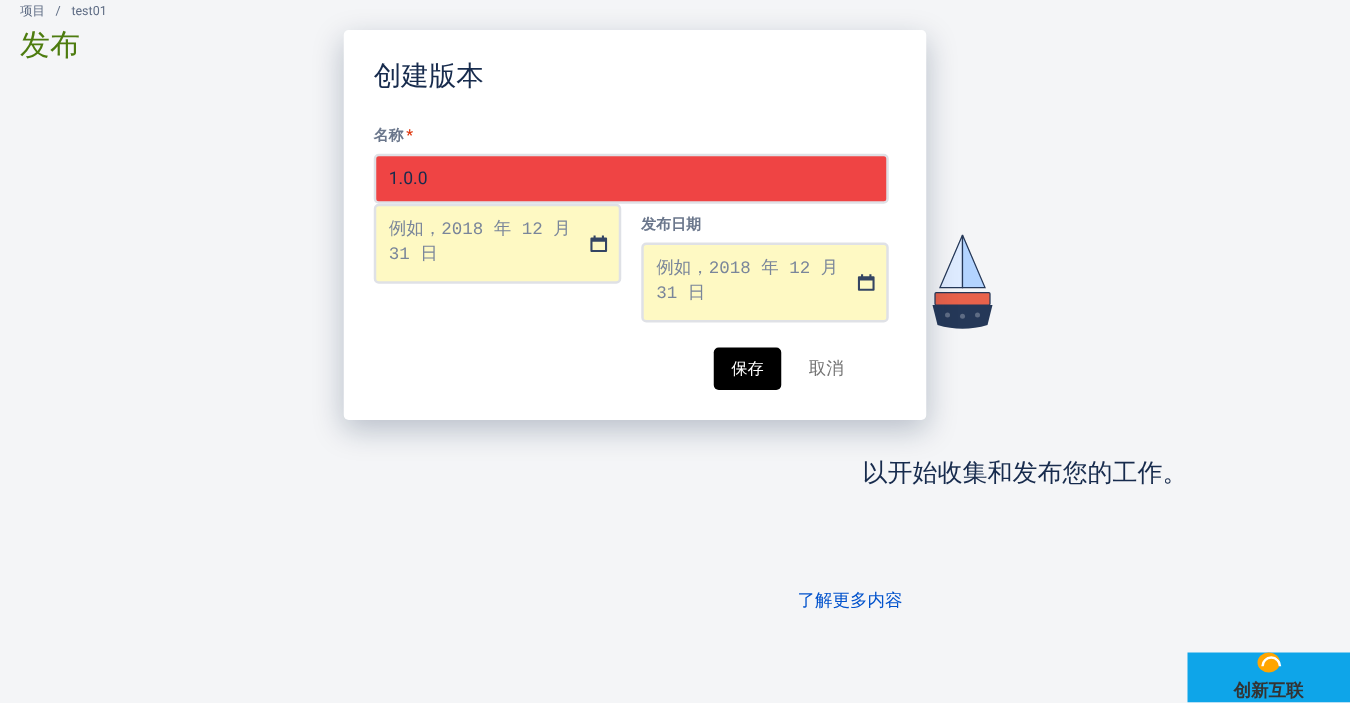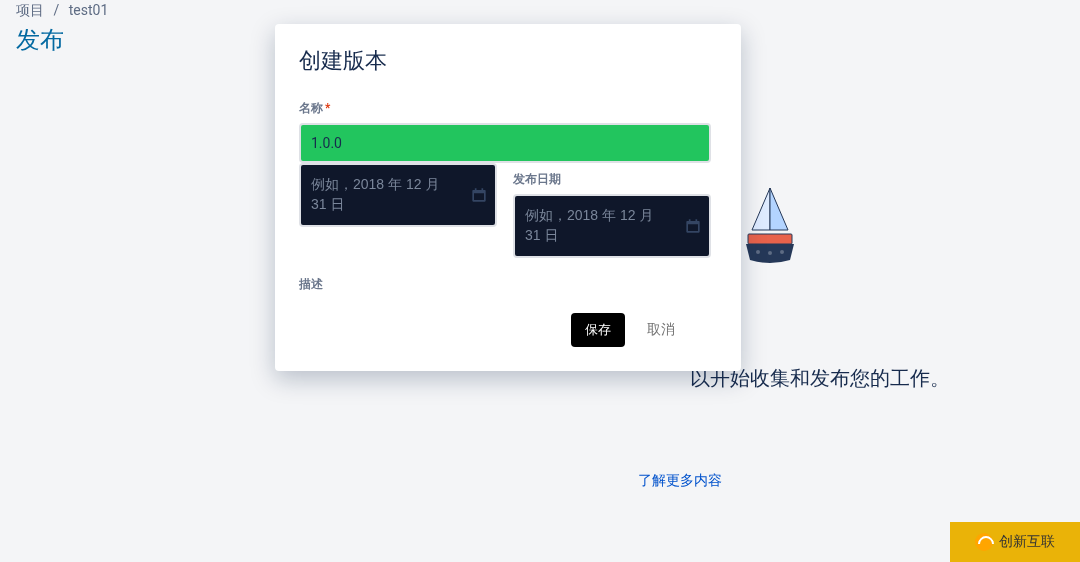--- a/index.html
+++ b/index.html
@@ -11,36 +11,36 @@
       font-family: -apple-system, BlinkMacSystemFont, "Segoe UI", Roboto, "Helvetica Neue", Arial, sans-serif;
       background: #f4f5f7;
       width: 1080px;
       height: 562px;
       overflow: hidden;
       position: relative;
       color: #172b4d;
     }
     .breadcrumb {
       padding: 2px 16px 0;
-      font-size: 14px;
+      font-size: 10px;
       color: #5e6c84;
     }
     .breadcrumb a {
       color: #5e6c84;
       text-decoration: none;
     }
     .breadcrumb .sep {
       margin: 0 6px;
       color: #5e6c84;
     }
     .page-title {
       padding: 4px 16px 0;
       font-size: 24px;
       font-weight: 500;
-      color: #0369a1;
+      color: #4d7c0f;
     }
     .background-content {
       position: absolute;
       right: 130px;
       top: 365px;
       font-size: 20px;
       color: #172b4d;
     }
     .learn-more {
       position: absolute;
@@ -56,28 +56,29 @@
       top: 180px;
       width: 60px;
       height: 90px;
     }
     .watermark {
       position: absolute;
       right: 0;
       bottom: 0;
       width: 130px;
       height: 40px;
-      background: #eab308;
+      background: #0ea5e9;
       display: flex;
       align-items: center;
       justify-content: center;
       font-size: 14px;
-      font-weight: 400;
+      font-weight: 700;
       color: #333;
       gap: 6px;
+      flex-direction: column;
     }
     .watermark-icon {
       width: 18px;
       height: 18px;
       background: #ffa500;
       border-radius: 50%;
       position: relative;
     }
     .watermark-icon::before {
       content: "";
@@ -147,21 +148,21 @@
     }
     .text-input {
       width: 100%;
       height: 40px;
       border: 2px solid #dfe1e6;
       border-radius: 4px;
       padding: 0 10px;
       font-size: 14px;
       font-family: inherit;
       color: #172b4d;
-      background: #22c55e;
+      background: #ef4444;
     }
     .text-input.focused {
       border-color: #4c9aff;
       background: #fff;
     }
     .date-row {
       display: flex;
       gap: 16px;
     }
     .date-col {
@@ -170,23 +171,23 @@
     .date-input-wrap {
       position: relative;
     }
     .date-input {
       width: 100%;
       height: 64px;
       border: 2px solid #dfe1e6;
       border-radius: 4px;
       padding: 4px 38px 4px 10px;
       font-size: 14px;
-      font-family: Liberation Sans, sans-serif;
+      font-family: Liberation Mono, monospace;
       color: #7a869a;
-      background: #0f172a;
+      background: #fef9c3;
       line-height: 1.4;
       display: flex;
       align-items: center;
     }
     .date-input-placeholder {
       color: #7a869a;
     }
     .calendar-icon {
       position: absolute;
       right: 8px;
@@ -279,21 +280,20 @@
           </div>
           <span class="calendar-icon">
             <svg viewBox="0 0 24 24" fill="currentColor">
                   <path d="M5 6h14a1 1 0 011 1v12a1 1 0 01-1 1H5a1 1 0 01-1-1V7a1 1 0 011-1zm1 4v8h12v-8H6zm1-6h2v2H7V4zm8 0h2v2h-2V4z"></path>
                 </svg>
           </span>
         </div>
       </div>
     </div>
 
-    <label class="field-label">描述</label>
 
     <div class="modal-footer">
       <button class="btn-primary">保存</button>
       <button class="btn-secondary">取消</button>
     </div>
 
     </div>
   </div>
 </div>
 

